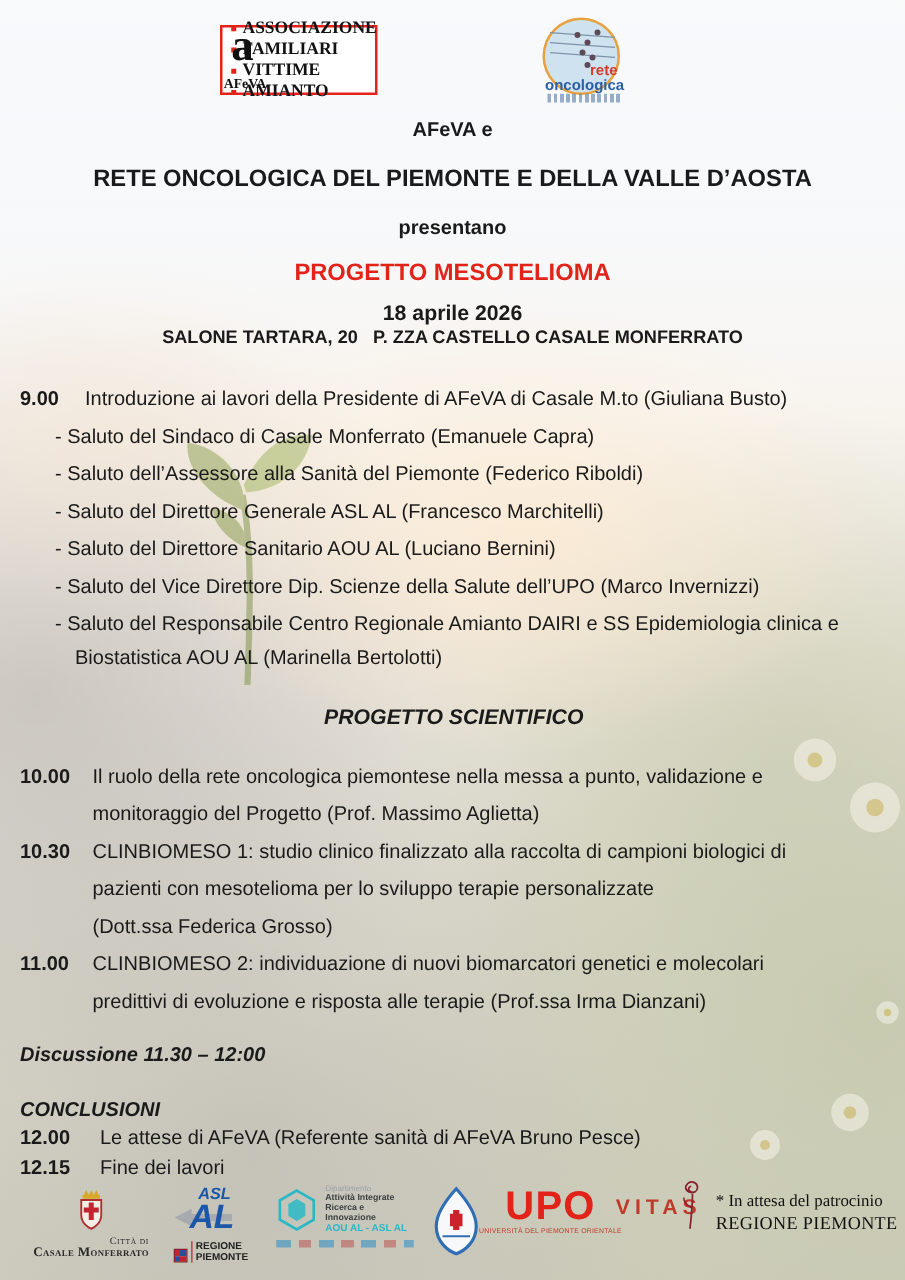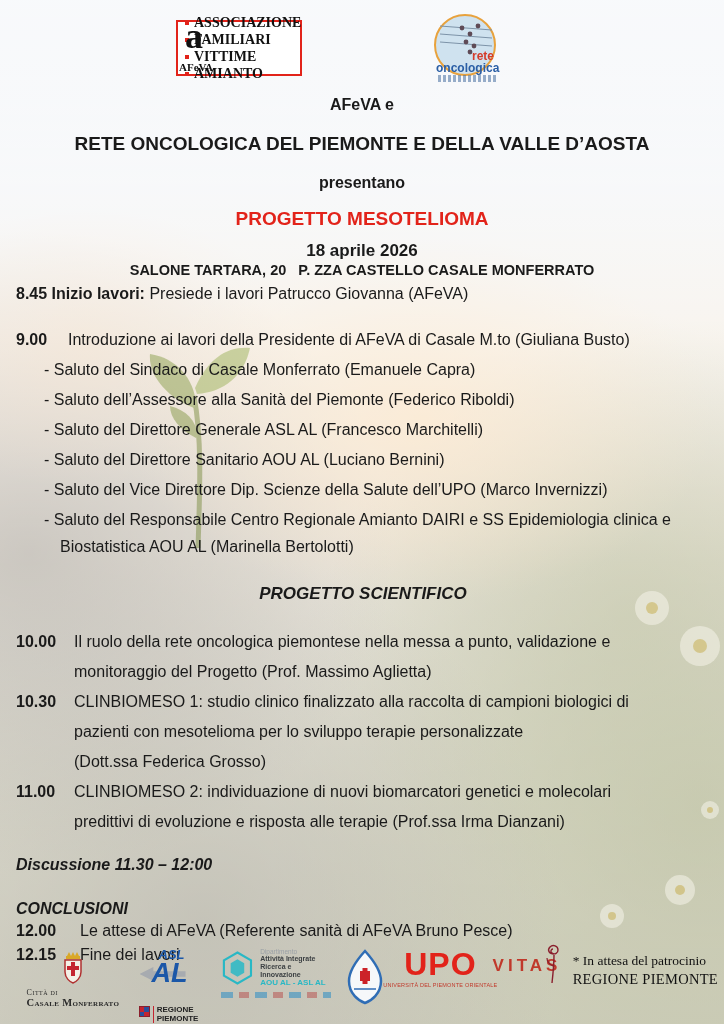--- a/index.html
+++ b/index.html
@@ -69,31 +69,31 @@
   .concl-heading { font-weight:bold; font-style:italic; margin-top:24px; line-height:20px; }
   .concl-row { display:flex; line-height:24px; }
   .concl-row .text { padding-left:6px; }
 
   
   .footer { position:absolute; left:10px; right:6px; top:948px; height:72px; z-index:2;
     display:flex; align-items:flex-start; }
   .flogo { display:flex; flex-direction:column; align-items:center; }
 
   .casale { width:118px; margin-left:14px; margin-top:2px; }
-  .casale-text { font-family:"Liberation Serif", serif; color:#2a2a2a; text-align:left; line-height:1.15; margin-top:2px; }
+  .casale-text { font-family:"Liberation Serif", serif; color:#2a2a2a; text-align:right; line-height:1.15; margin-top:2px; }
   .casale-l1 { font-size:8px; font-variant:small-caps; letter-spacing:.5px; }
   .casale-l2 { font-size:10.5px; font-variant:small-caps; letter-spacing:.3px; font-weight:bold; }
 
   .asl { width:84px; margin-left:12px; position:relative; }
   .asl-top { font-size:13px; font-weight:bold; font-style:italic; color:#1b57a8; line-height:1; margin-left:6px; }
   .asl-big { position:relative; font-size:27px; font-weight:bold; font-style:italic; color:#1b57a8; line-height:.9; margin-left:2px; }
   .asl-arrow { position:absolute; left:-12px; top:6px; width:46px; height:14px; background:#a7abb0;
     clip-path:polygon(0 50%, 30% 0, 30% 30%, 100% 30%, 100% 70%, 30% 70%, 30% 100%); }
   .asl-big span { position:relative; }
-  .regione { display:flex; align-items:flex-start; gap:3px; margin-top:21px; }
+  .regione { display:flex; align-items:flex-end; gap:3px; margin-top:8px; }
   .regione-flag { width:11px; height:11px; display:grid; grid-template-columns:1fr 1fr; grid-template-rows:1fr 1fr; border:1px solid #8a1f2d; }
   .regione-flag i:nth-child(1){background:#c42430;} .regione-flag i:nth-child(2){background:#2a4e9c;}
   .regione-flag i:nth-child(3){background:#2a4e9c;} .regione-flag i:nth-child(4){background:#c42430;}
   .regione-text { font-size:8px; line-height:1.05; color:#222; font-weight:bold; border-left:1px solid #c42430; padding-left:3px; }
 
   .dairi { width:118px; margin-left:18px; }
   .dairi-top { display:flex; gap:6px; align-items:center; }
   .dairi-text { line-height:1.12; }
   .dairi-l1 { font-size:6.5px; color:#9aa0a6; }
   .dairi-l2, .dairi-l3 { font-size:7px; font-weight:bold; color:#3c4043; }
@@ -206,21 +206,20 @@
     <div class="t1">AFeVA e</div>
     <div class="t2">RETE ONCOLOGICA DEL PIEMONTE E DELLA VALLE D’AOSTA</div>
     <div class="t3">presentano</div>
     <div class="t-project">PROGETTO MESOTELIOMA</div>
     <div class="t-date">18 aprile 2026</div>
     <div class="t-venue">SALONE TARTARA, 20   P. ZZA CASTELLO CASALE MONFERRATO</div>
   </div>
 
   <div class="program">
 
-    <div class="row845"><span class="inline-bold">8.45</span><span class="inline-bold"> Inizio lavori:</span><span> Presiede i lavori Patrucco Giovanna (AFeVA)</span></div>
 
     <div class="row row900">
       <span class="time">9.00</span>
       <span>Introduzione ai lavori della Presidente di AFeVA di Casale M.to (Giuliana Busto)</span>
     </div>
 
     <div class="salute">- Saluto del Sindaco di Casale Monferrato (Emanuele Capra)</div>
     <div class="salute">- Saluto dell’Assessore alla Sanità del Piemonte (Federico Riboldi)</div>
     <div class="salute">- Saluto del Direttore Generale ASL AL (Francesco Marchitelli)</div>
     <div class="salute">- Saluto del Direttore Sanitario AOU AL (Luciano Bernini)</div>

